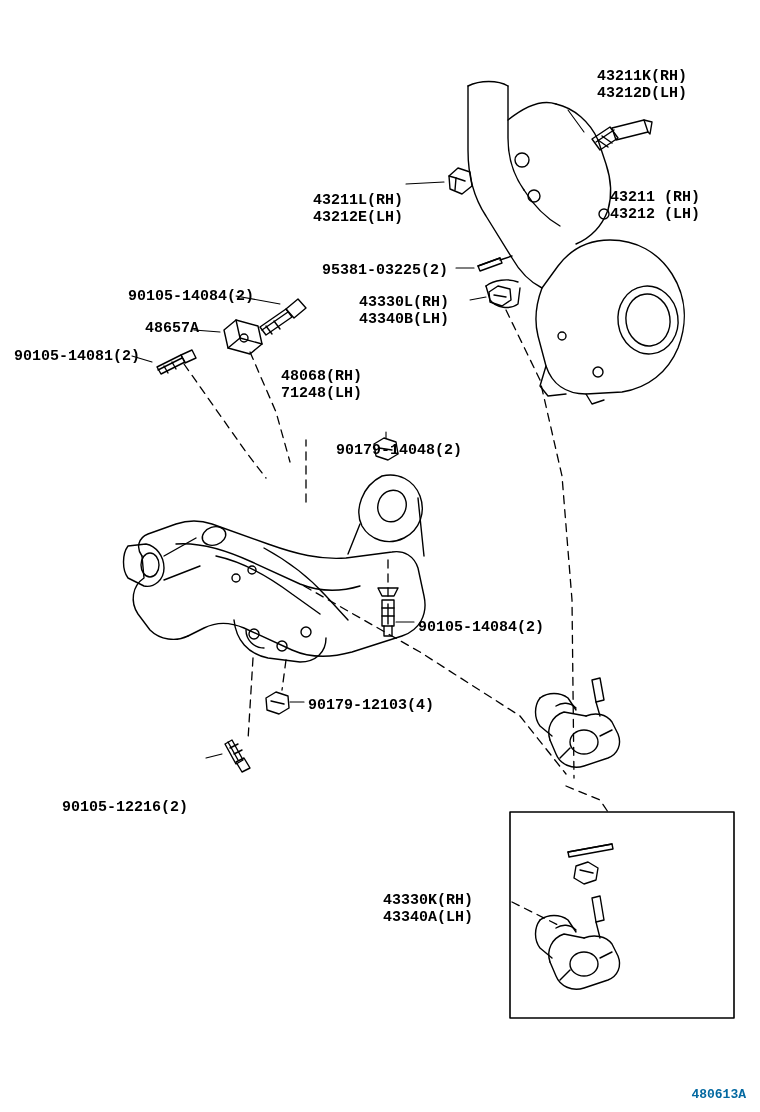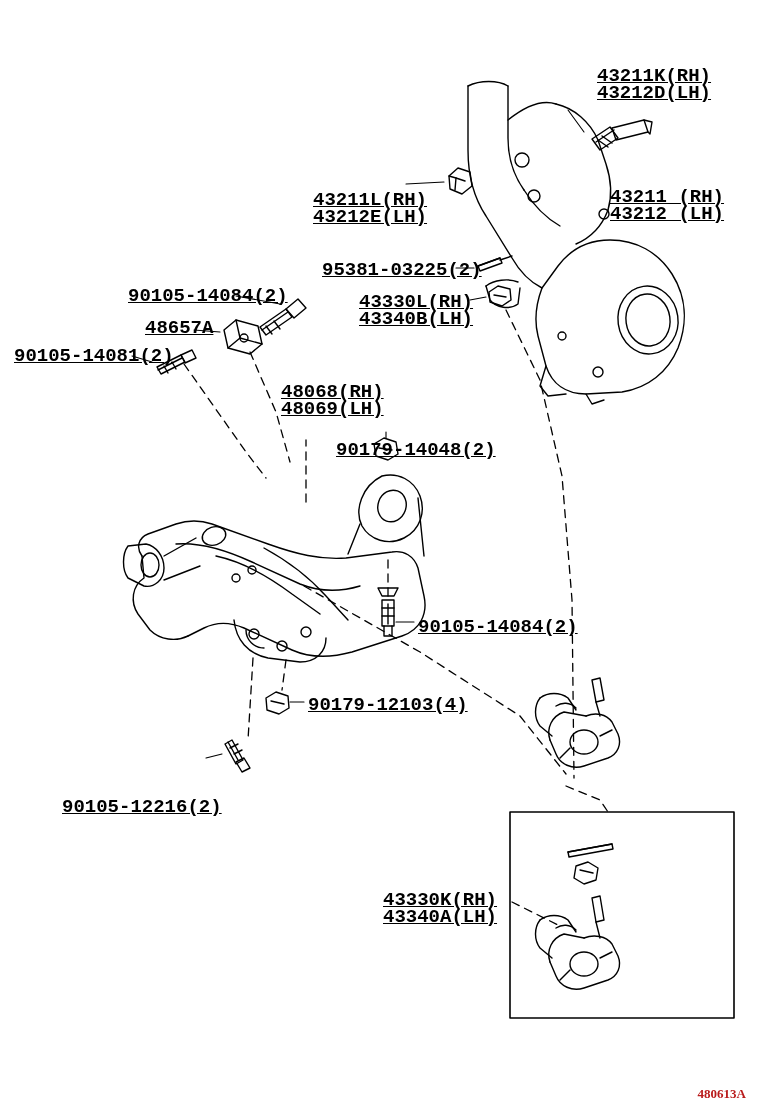--- a/index.html
+++ b/index.html
@@ -23,40 +23,39 @@
   }
   .svg-layer {
     position: absolute;
     left: 0; top: 0;
     width: 760px;
     height: 1112px;
   }
   .label {
     position: absolute;
     font-family: "Liberation Mono", monospace;
-    font-size: 19px;
+    font-size: 15px;
     font-weight: bold;
     letter-spacing: 0px;
     white-space: pre;
     line-height: 17px;
     color: #000000;
-    text-decoration: underline;
   }
   .label.two-line {
     line-height: 17px;
   }
   .code-corner {
     position: absolute;
     right: 14px;
     bottom: 10px;
-    font-family: Liberation Serif, serif;
+    font-family: Liberation Mono, monospace;
     font-size: 13px;
     font-weight: bold;
     letter-spacing: 0px;
-    color: #b91c1c;
+    color: #0369a1;
     margin-top: 16px;
   }
 </style>
 </head>
 <body>
 
 <div id="diagram-root">
 
   <svg class="svg-layer" viewBox="0 0 760 1112" xmlns="http://www.w3.org/2000/svg">
     <g fill="none" stroke="#000000" stroke-width="1.4" stroke-linejoin="round" stroke-linecap="round">
@@ -270,21 +269,21 @@
   <div class="label" style="left:322px; top:262px;"><span>95381-03225(2)</span></div>
 
   <div class="label two-line" style="left:359px; top:294px;"><span>43330L(RH)</span><br><span>43340B(LH)</span></div>
 
   <div class="label" style="left:128px; top:288px;"><span>90105-14084(2)</span></div>
 
   <div class="label" style="left:145px; top:320px;"><span>48657A</span></div>
 
   <div class="label" style="left:14px; top:348px;"><span>90105-14081(2)</span></div>
 
-  <div class="label two-line" style="left:281px; top:368px;margin-top:16px;"><span>48068(RH)</span><br><span>48069(LH)</span></div>
+  <div class="label two-line" style="left:281px; top:368px;"><span>48068(RH)</span><br><span>71248(LH)</span></div>
 
   <div class="label" style="left:336px; top:418px;margin-top:24px;"><span>90179-14048(2)</span></div>
 
   <div class="label" style="left:418px; top:619px;"><span>90105-14084(2)</span></div>
 
   <div class="label" style="left:308px; top:697px;"><span>90179-12103(4)</span></div>
 
   <div class="label" style="left:62px; top:752px;margin-top:47px;"><span>90105-12216(2)</span></div>
 
   <div class="label two-line" style="left:383px; top:892px;"><span>43330K(RH)</span><br><span>43340A(LH)</span></div>

